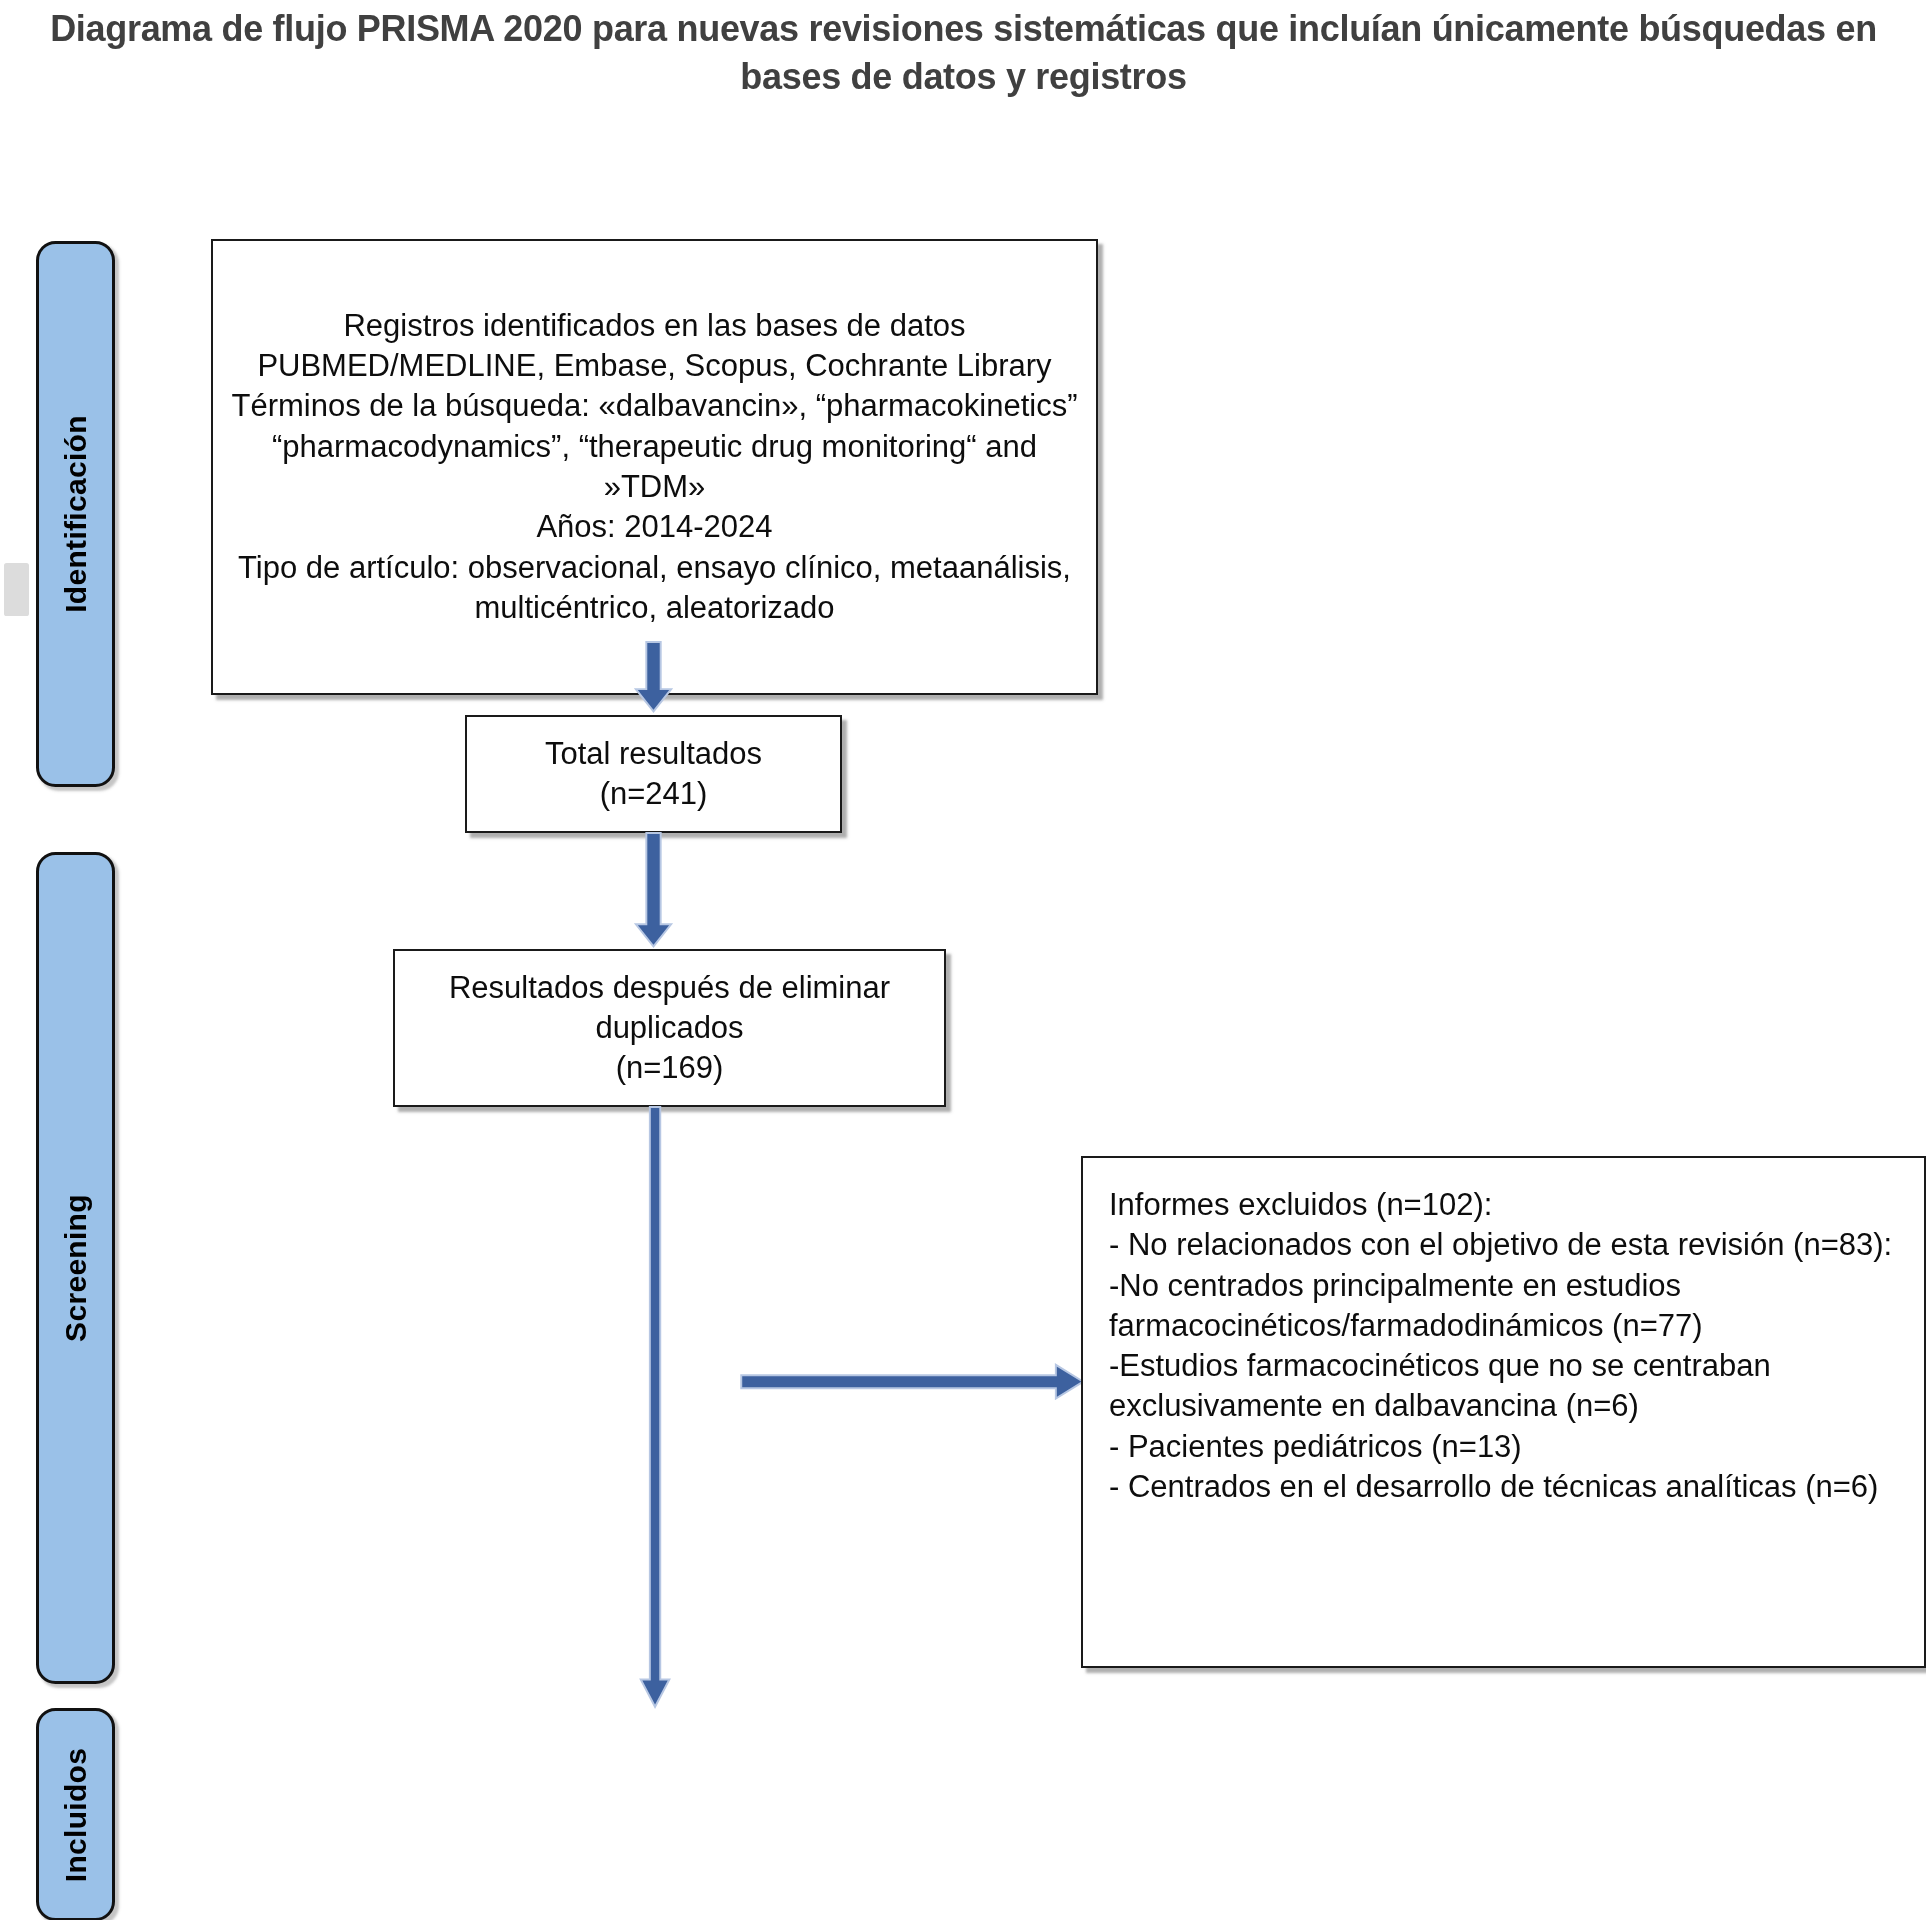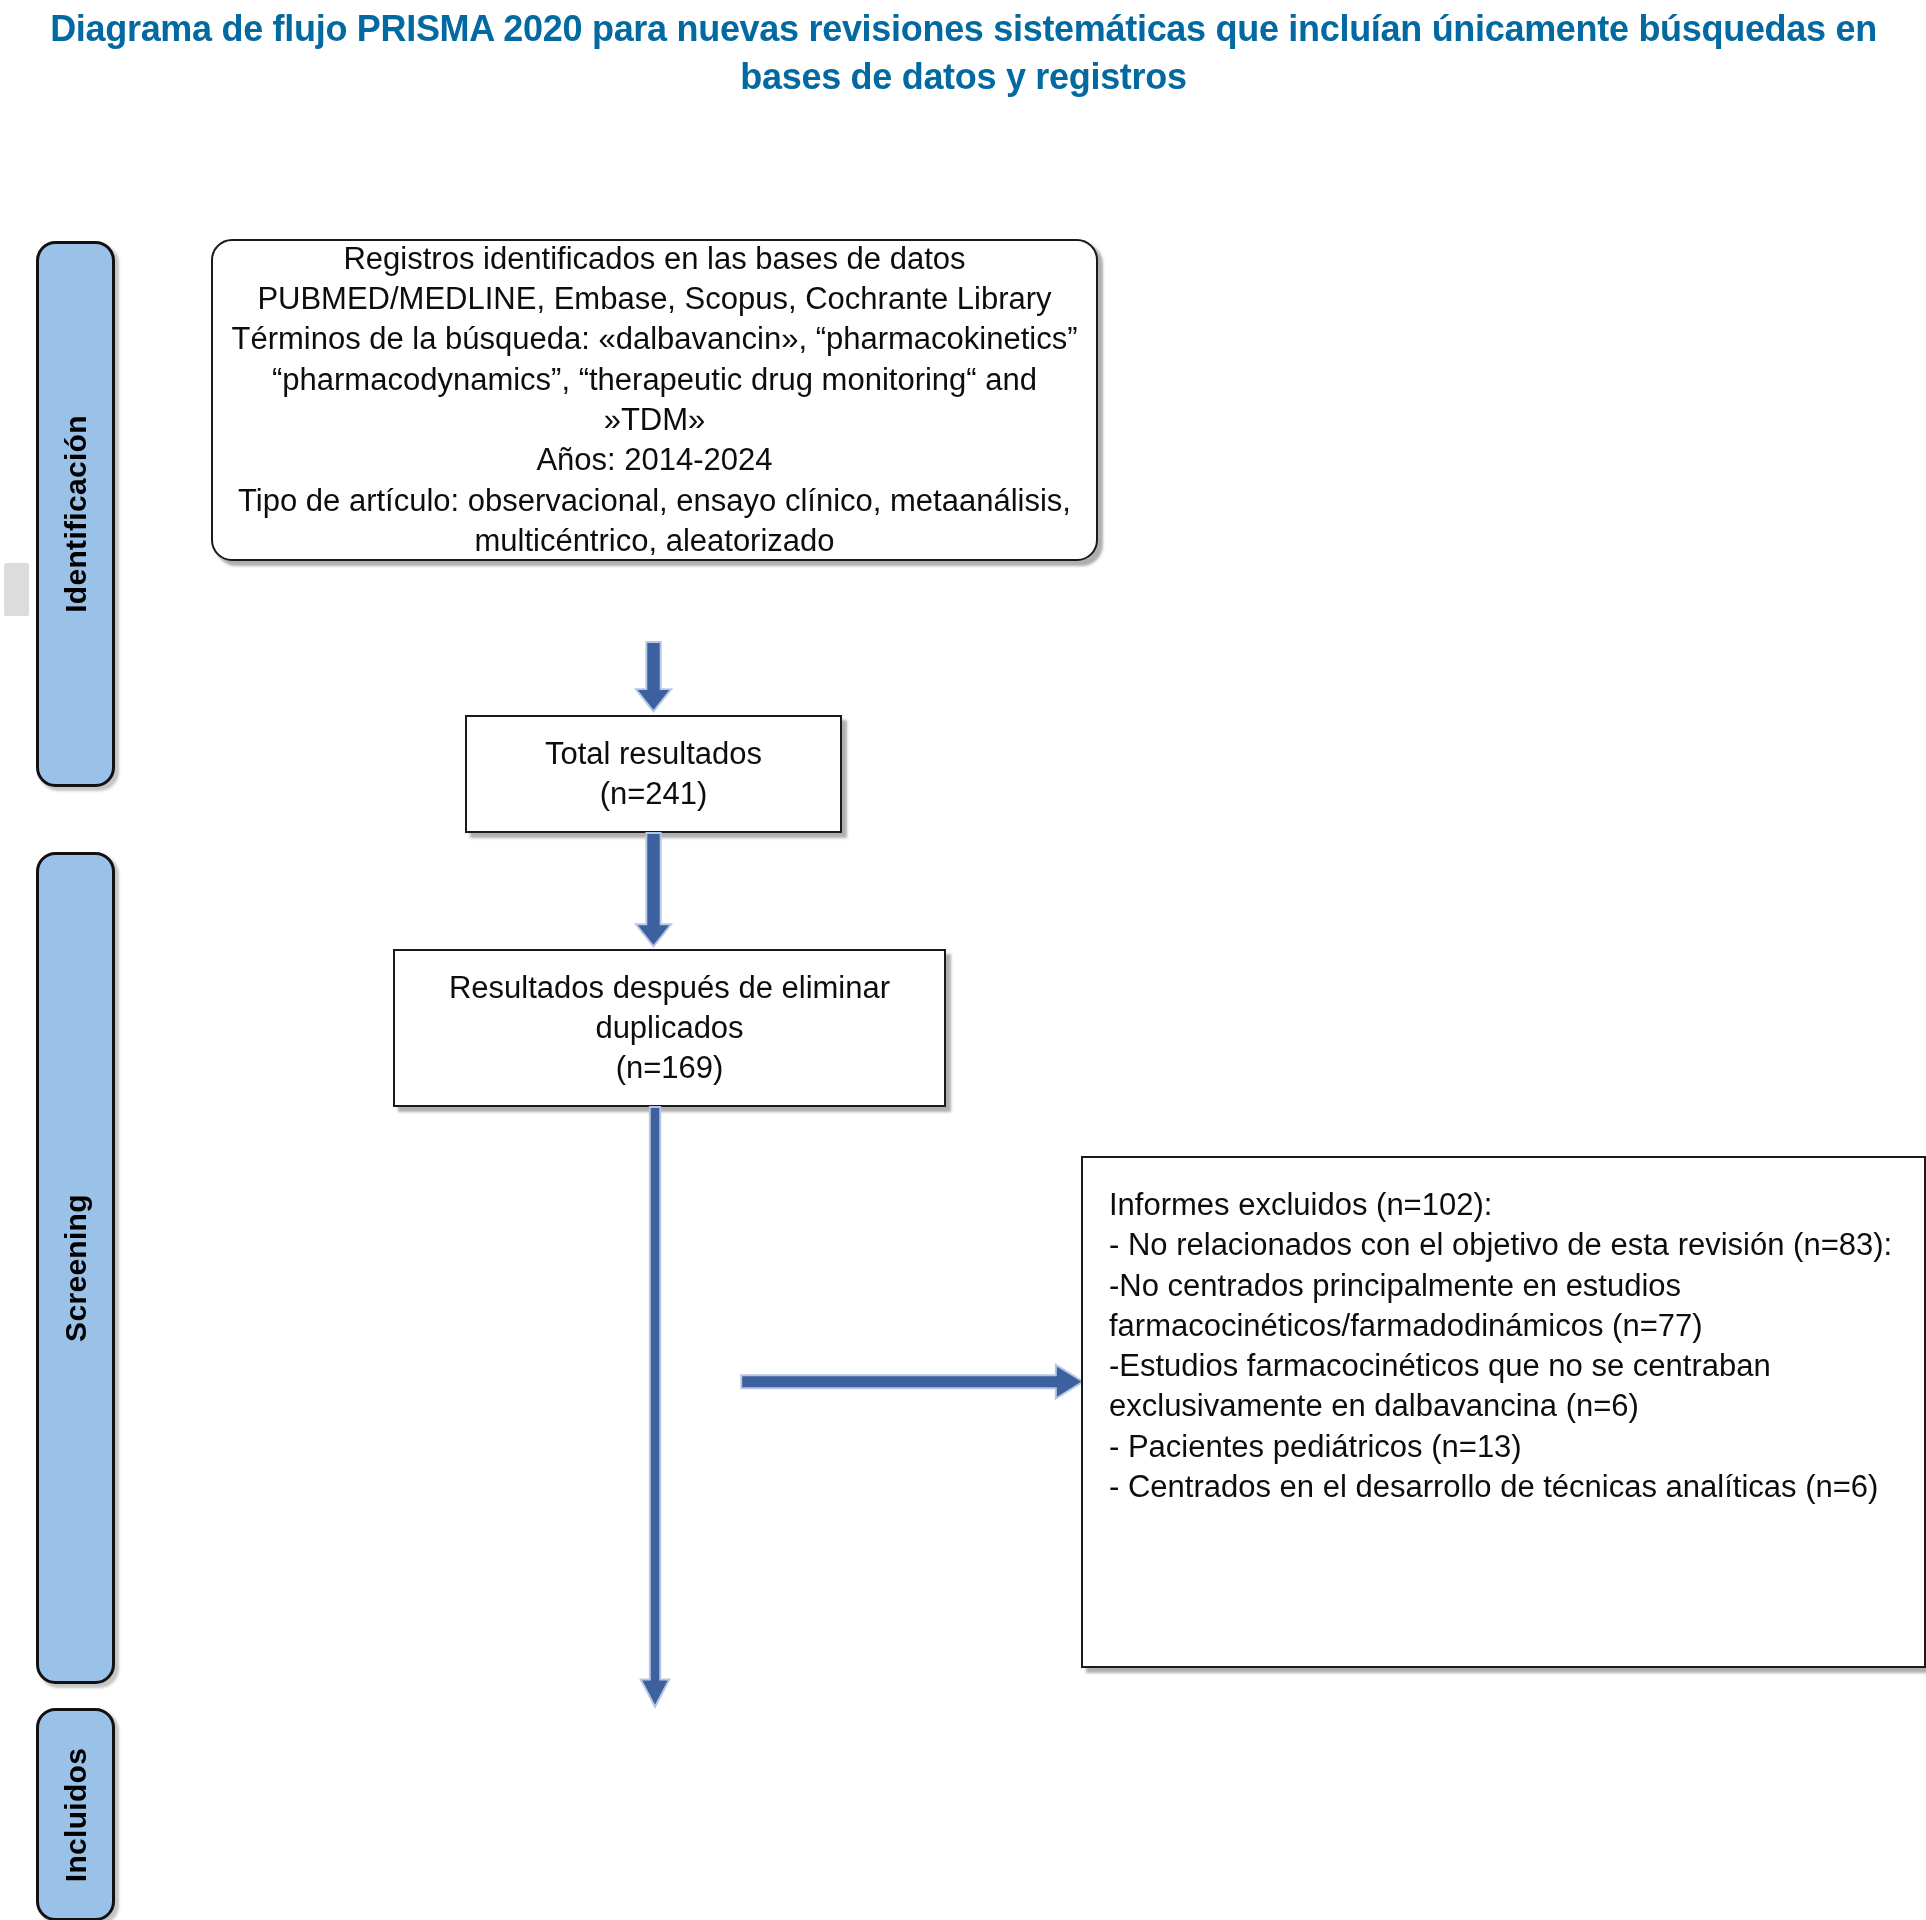--- a/index.html
+++ b/index.html
@@ -23,21 +23,21 @@
   .fig-title {
     position: absolute;
     left: 19.5px;
     top: 5.2px;
     width: 1888px;
     text-align: center;
     font-weight: bold;
     font-size: 36px;
     line-height: 1.32;
     letter-spacing: -0.3px;
-    color: #0369a1;
+    color: #404040;
   }
 
   
   .stage-pill {
     position: absolute;
     background: #9AC1E8;
     border: 3.3px solid #111111;
     border-radius: 19.5px;
     box-sizing: border-box;
     box-shadow: 3.9px 3.9px 2.6px rgba(90,90,90,0.35);
@@ -130,21 +130,21 @@
   </div>
 
   <div class="stage-pill" style="left:36px; top:852px; width:79px; height:832px;">
     <span class="stage-label">Screening</span>
   </div>
 
   <div class="stage-pill" style="left:36px; top:1708px; width:79px; height:213px;">
     <span class="stage-label">Incluidos</span>
   </div>
 
-  <div class="box" style="left:211px; top:239px; width:887px; height:322px;border-radius:21px;">
+  <div class="box" style="left:211px; top:239px; width:887px; height:456px;">
     <span class="box-text">Registros identificados en las bases de datos PUBMED/MEDLINE, Embase, Scopus, Cochrante Library
 Términos de la búsqueda: «dalbavancin», “pharmacokinetics” “pharmacodynamics”, “therapeutic drug monitoring“ and »TDM»
 Años: 2014-2024
 Tipo de artículo: observacional, ensayo clínico, metaanálisis, multicéntrico, aleatorizado</span>
   </div>
 
   <div class="conn" style="left:611px; top:642px; width:85px; height:72px;">
     <svg width="85" height="72" viewBox="0 0 130 110">
       <path d="M54 0 H76 V72 H92 L65 106 L38 72 H54 Z" fill="#3D619F" stroke="#B7C7E3" stroke-width="3"></path>
     </svg>

